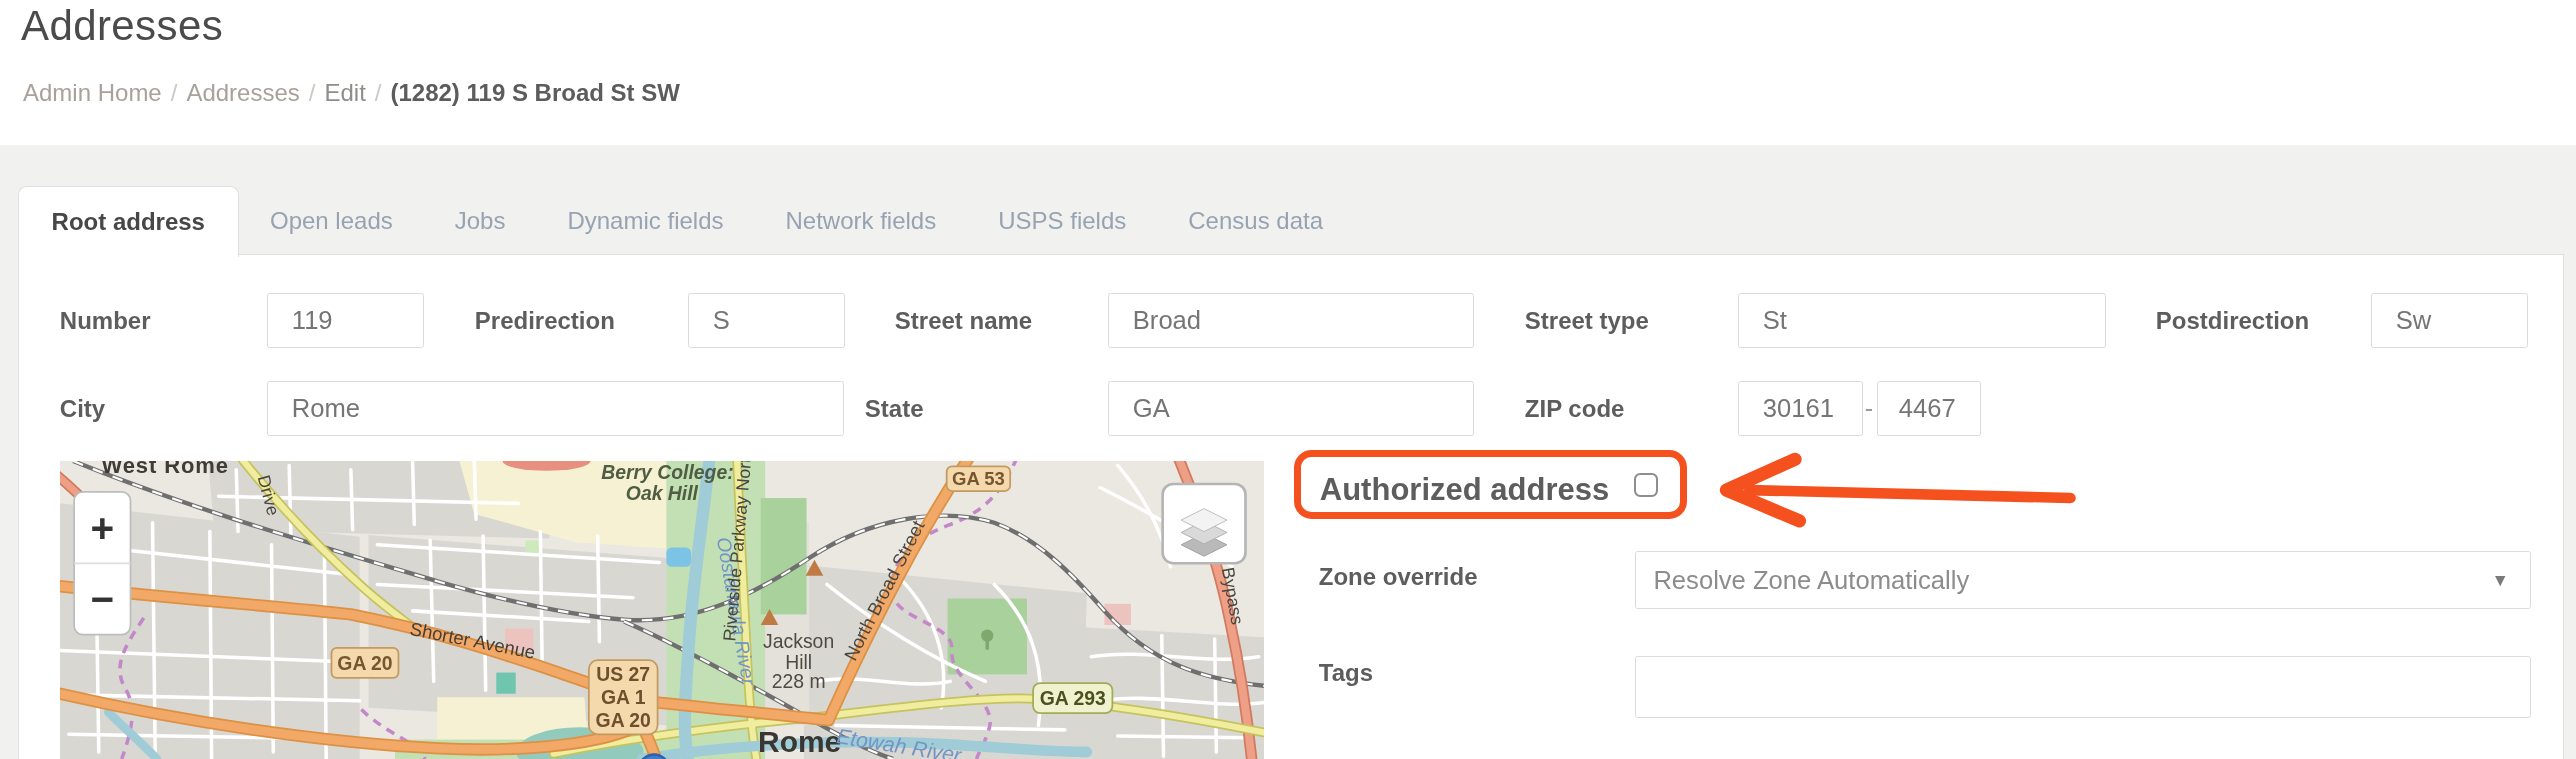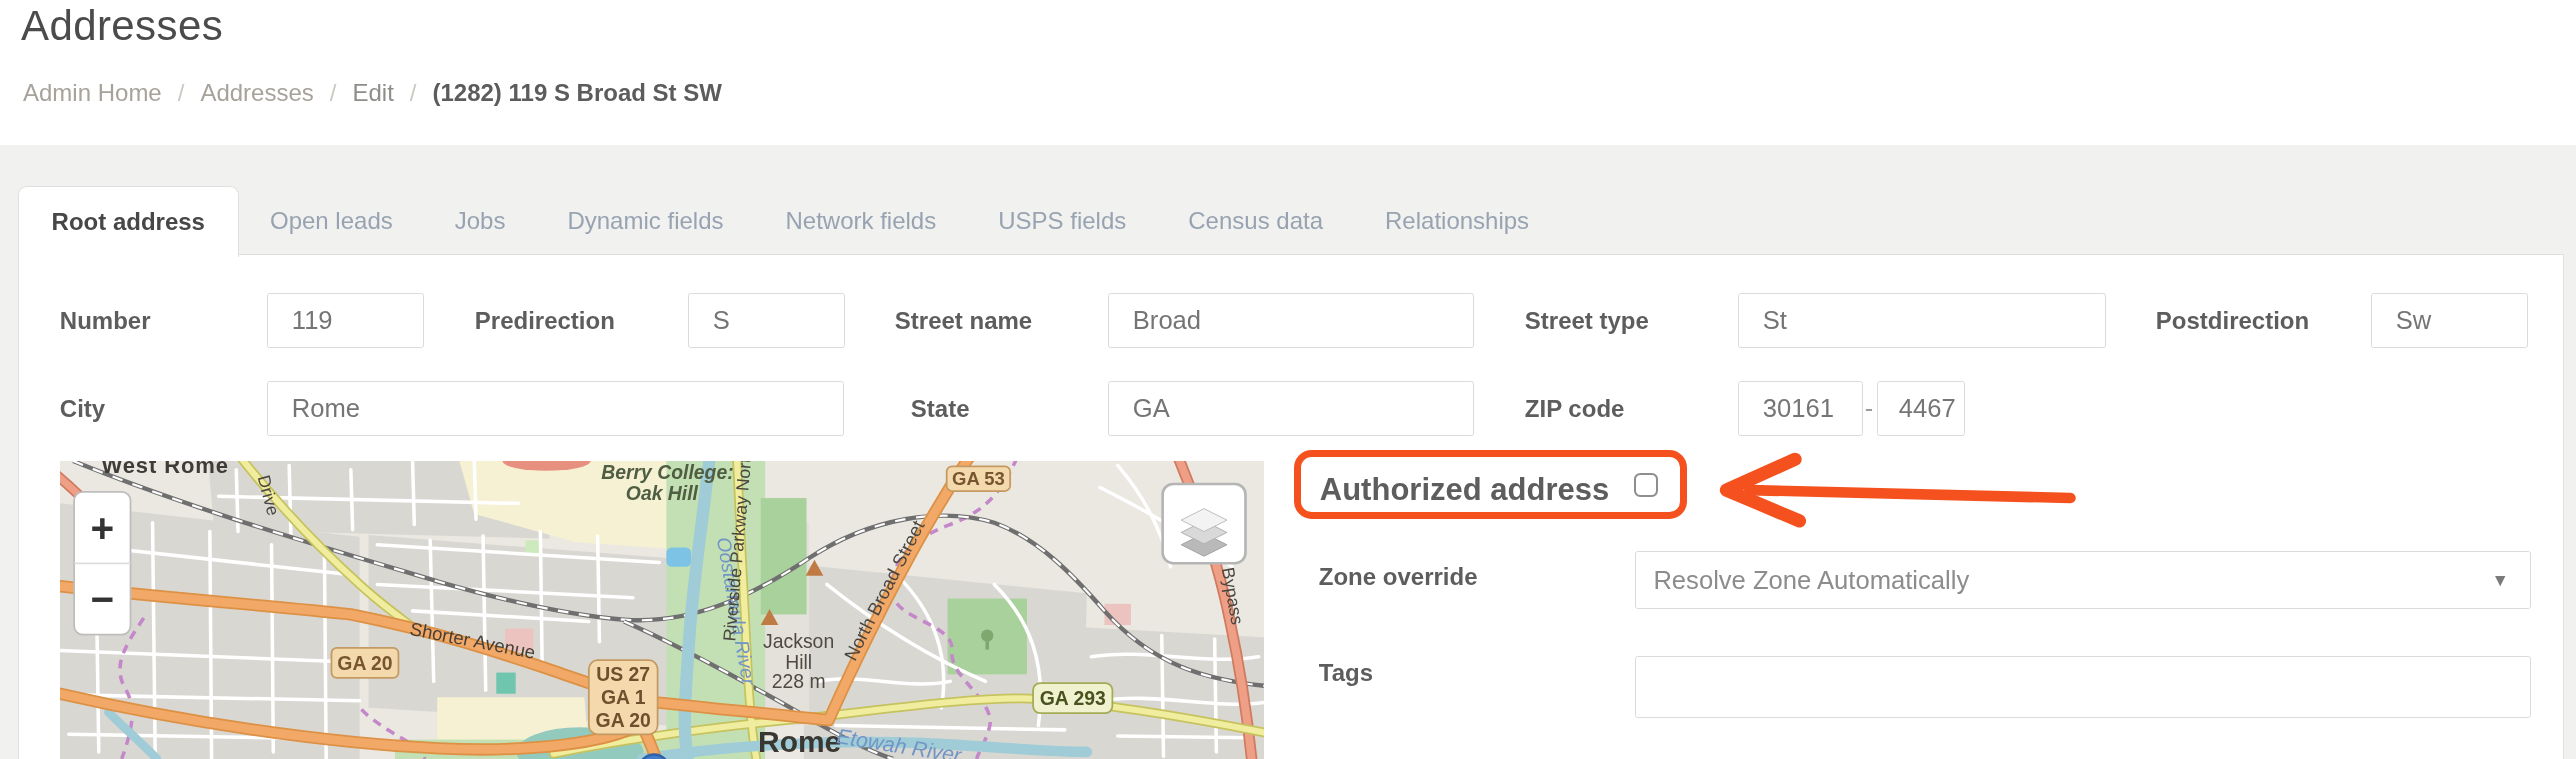--- a/index.html
+++ b/index.html
@@ -9,21 +9,21 @@
     font-family:"Liberation Sans","DejaVu Sans",sans-serif;
     -webkit-font-smoothing:antialiased;
   }
   
   .page-title{
     position:absolute;left:21px;top:1.8px;
     font-size:42px;font-weight:300;color:#4b4b4b;letter-spacing:0.4px;
   }
   .breadcrumb{
     position:absolute;left:23px;top:79px;font-size:24px;color:#a7a29a;
-    display:flex;gap:16px;align-items:center;white-space:nowrap;
+    display:flex;gap:9px;align-items:center;white-space:nowrap;
   }
   .breadcrumb .sep{color:#ccc8c2;}
   .breadcrumb .crumb-link{color:#a7a29a;cursor:pointer;}
   .breadcrumb .crumb-edit{color:#8d8d8a;}
   .breadcrumb .crumb-current{color:#5c5c5c;font-weight:bold;}
   
   .band{
     position:absolute;left:0;top:145px;width:2576px;height:614px;
     background:#f1f1ef;
   }
@@ -100,21 +100,20 @@
 <div class="band"></div>
 
 <div class="tabs">
   <div class="tab active">Root address</div>
   <div class="tab">Open leads</div>
   <div class="tab">Jobs</div>
   <div class="tab">Dynamic fields</div>
   <div class="tab">Network fields</div>
   <div class="tab">USPS fields</div>
   <div class="tab">Census data</div>
-  <div class="tab">Relationships</div>
 </div>
 
 <div class="card">
 <div class="card-inner">
 
   <div class="flabel" style="left:43px;top:54px;">Number</div>
   <input class="finput" style="left: 250px; top: 40px; width: 157px;" value="119">
 
   <div class="flabel" style="left:458px;top:54px;">Predirection</div>
   <input class="finput" style="left: 671px; top: 40px; width: 157px;" value="S">
@@ -124,27 +123,27 @@
 
   <div class="flabel" style="left:1508px;top:54px;">Street type</div>
   <input class="finput" style="left: 1721px; top: 40px; width: 368px;" value="St">
 
   <div class="flabel" style="left:2139px;top:54px;">Postdirection</div>
   <input class="finput" style="left: 2354px; top: 40px; width: 157px;" value="Sw">
 
   <div class="flabel" style="left:43px;top:142px;">City</div>
   <input class="finput" style="left: 250px; top: 128px; width: 577px;" value="Rome">
 
-  <div class="flabel" style="left:894px;top:142px;">State</div>
+  <div class="flabel" style="left:848px;top:142px;">State</div>
   <input class="finput" style="left: 1091px; top: 128px; width: 366px;" value="GA">
 
   <div class="flabel" style="left:1508px;top:142px;">ZIP code</div>
   <input class="finput" style="left: 1721px; top: 128px; width: 125px;" value="30161">
   <span class="zip-dash" style="left:1848px;top:141px;">-</span>
-  <input class="finput" style="left: 1860px; top: 128px; width: 88px; padding-left: 21px;" value="4467">
+  <input class="finput" style="left: 1860px; top: 128px; width: 104px; padding-left: 21px;" value="4467">
 
   <div class="map" style="top:208px;left:43px;">
   <svg width="1204" height="298" viewBox="0 0 1366 338" xmlns="http://www.w3.org/2000/svg" font-family="Liberation Sans, DejaVu Sans, sans-serif">
     <defs>
       <path id="r1" d="M0,142 C150,158 260,166 330,174 C430,194 500,218 560,238 C600,252 632,262 646,270"></path>
       <path id="r2" d="M646,270 C658,295 670,318 676,338"></path>
       <path id="r3" d="M646,270 C700,277 790,285 872,294"></path>
       <path id="r4" d="M872,294 C910,210 965,95 1034,-8"></path>
       <path id="r5" d="M0,264 C140,296 300,320 430,326 C510,330 605,324 650,303"></path>
       <path id="r6" d="M-6,14 C30,44 56,74 72,100"></path>

